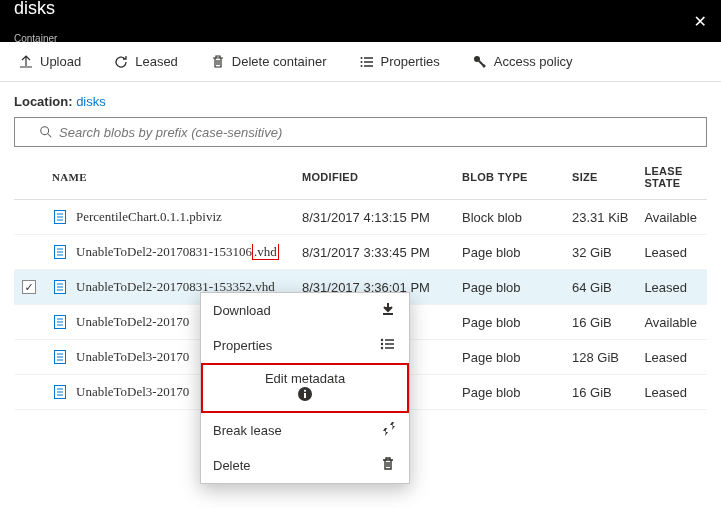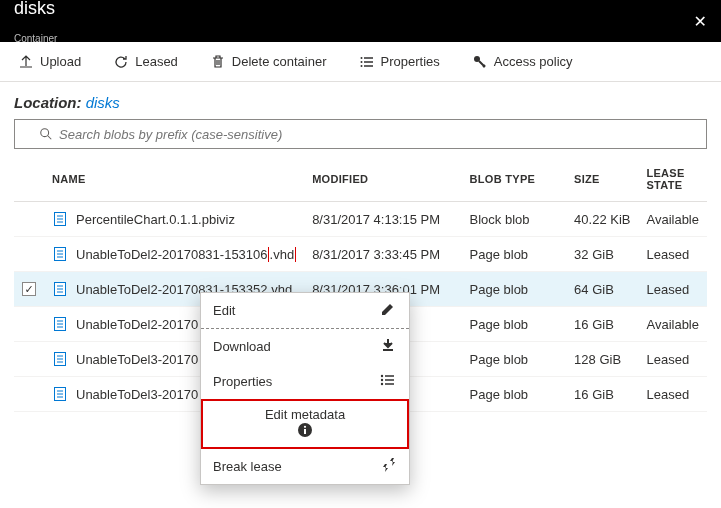--- a/index.html
+++ b/index.html
@@ -37,22 +37,21 @@
   .tool-btn {
     display: flex; align-items: center; gap: 6px;
     padding: 4px 8px;
     cursor: pointer;
     font-size: 13px;
   }
   .tool-btn svg { width: 16px; height: 16px; }
   
   .location {
     padding: 12px 14px 8px;
-    font-size: 15px;
-    font-style: italic;
+    font-size: 13px;
   }
   .location a { color: #0078d4; text-decoration: none; }
   
   .search-wrap { padding: 0 14px 8px; }
   .search-box {
     border: 1px solid #8a8886;
     height: 30px;
     display: flex; align-items: center;
     padding: 0 24px;
   }
@@ -73,21 +72,21 @@
     border-bottom: 1px solid #e1dfdd;
     letter-spacing: 0.3px;
   }
   td {
     padding: 9px 8px;
     border-bottom: 1px solid #f3f2f1;
     font-size: 13px;
     white-space: nowrap;
   }
   .col-check { width: 28px; }
-  .col-name { width: 250px; }
+  .col-name { width: 250px; font-family: Liberation Serif, serif; }
   .col-mod { width: 160px; }
   .col-blob { width: 110px; }
   .col-size { width: 70px; }
   tr.selected td { background: #e6f4fa; }
   .name-cell { display: flex; align-items: center; gap: 8px; }
   .file-icon { width:16px; height:16px; flex-shrink:0; }
   .file-icon rect { stroke:#0078d4; stroke-width:1; fill:#fff; }
   .file-icon line { stroke:#0078d4; stroke-width:1; }
   .file-name { overflow: hidden; text-overflow: ellipsis; }
   .red-box { border: 1.5px solid #d90000; padding: 0 1px; }
@@ -201,21 +200,21 @@
                 <rect x="2.5" y="1.5" width="11" height="13"></rect>
                 <line x1="5" y1="5" x2="11" y2="5"></line>
                 <line x1="5" y1="8" x2="11" y2="8"></line>
                 <line x1="5" y1="11" x2="11" y2="11"></line>
               </svg>
               <span class="file-name">PercentileChart.0.1.1.pbiviz</span>
             </div>
           </td>
           <td>8/31/2017 4:13:15 PM</td>
           <td>Block blob</td>
-          <td>40.22 KiB</td>
+          <td>23.31 KiB</td>
           <td>Available</td>
         </tr>
         <tr>
           <td class="col-check"></td>
           <td class="col-name">
             <div class="name-cell">
               <svg class="file-icon" viewBox="0 0 16 16">
                 <rect x="2.5" y="1.5" width="11" height="13"></rect>
                 <line x1="5" y1="5" x2="11" y2="5"></line>
                 <line x1="5" y1="8" x2="11" y2="8"></line>
@@ -301,26 +300,20 @@
           <td></td>
           <td>Page blob</td>
           <td>16 GiB</td>
           <td>Leased</td>
         </tr>
       </tbody>
   </table>
 </div>
 
 <div class="ctx-menu" id="ctx">
-    <div class="ctx-item dashed">
-      <span>Edit</span>
-      <span class="ico"><svg viewBox="0 0 16 16">
-          <path fill="#323130" d="M2 11l8-8 3 3-8 8H2v-3z"></path>
-        </svg></span>
-    </div>
     <div class="ctx-item">
       <span>Download</span>
       <span class="ico"><svg viewBox="0 0 16 16">
           <path fill="#323130" d="M8 2v7M4 6l4 4 4-4" stroke="#323130" stroke-width="2"></path>
           <path stroke="#323130" stroke-width="2" d="M3 13h10"></path>
         </svg></span>
     </div>
     <div class="ctx-item">
       <span>Properties</span>
       <span class="ico"><svg viewBox="0 0 16 16">
@@ -338,13 +331,19 @@
           <circle cx="8" cy="4.8" r="1.1" fill="#fff"></circle>
         </svg></span>
     </div>
     <div class="ctx-item">
       <span>Break lease</span>
       <span class="ico"><svg viewBox="0 0 16 16">
           <path fill="#323130" d="M2 7h5l-2 4h3L5 15l1-5H3l2-3H2z"></path>
           <path fill="#323130" d="M9 1h5l-2 4h3l-3 4 1-5h-3l2-3H9z"></path>
         </svg></span>
     </div>
+    <div class="ctx-item">
+      <span>Delete</span>
+      <span class="ico"><svg viewBox="0 0 16 16">
+          <path fill="none" stroke="#323130" stroke-width="1.4" d="M3 4h10M5 4v9h6V4M6 4V2h4v2M7 6v5M9 6v5"></path>
+        </svg></span>
+    </div>
   </div>
 
 </body></html>

